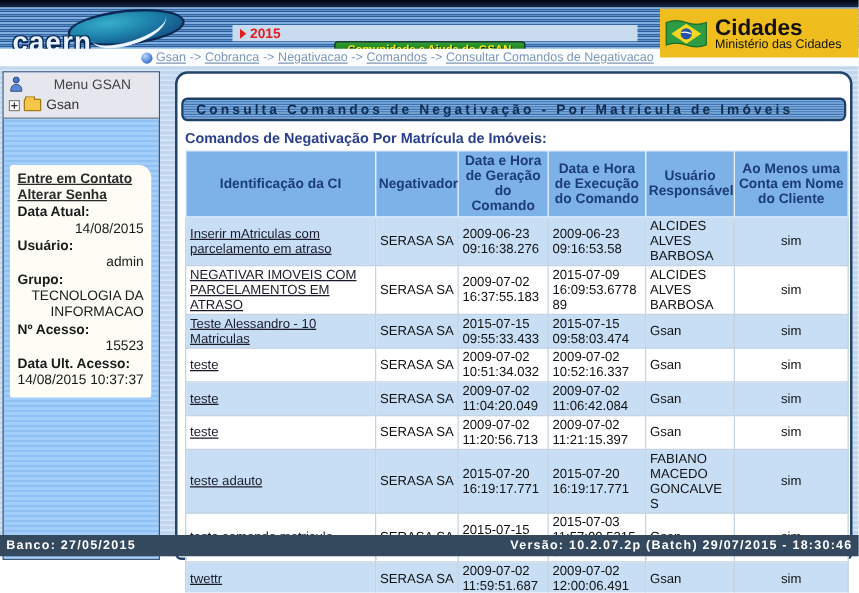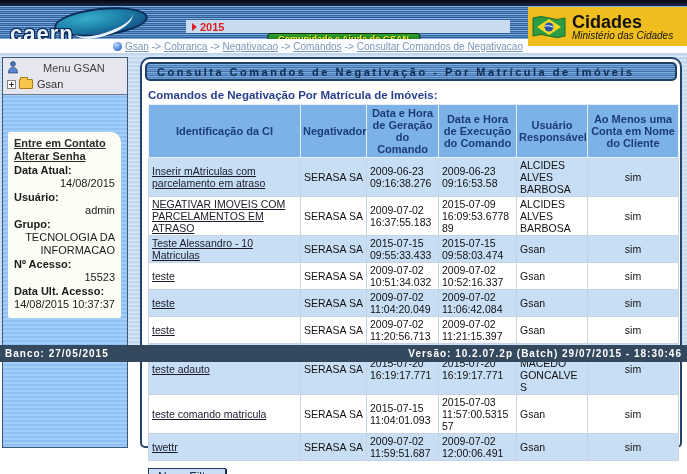--- a/index.html
+++ b/index.html
@@ -1,20 +1,20 @@
 <!DOCTYPE html>
 <html><head>
 <meta charset="utf-8">
 <style>
   * { margin:0; padding:0; box-sizing:border-box; }
   html,body { width:687px; height:474px; }
   body { font-family:"Liberation Sans", sans-serif; overflow:hidden; }
 
   .page {
-    position:relative; width:687px; height:362px;
+    position:relative; width:687px; height:445px;
     background: repeating-linear-gradient(180deg,#D9E7F6 0 1px,#C2D7EC 1px 3px,#CDDFF2 3px 4px);
   }
 
   
   .topbar { position:absolute; left:0; top:0; width:687px; height:6px; background:linear-gradient(180deg,#05050F,#1A2A4A); }
   .hband {
     position:absolute; left:0; top:6px; width:687px; height:33px;
     background: repeating-linear-gradient(180deg,#7FAEDF 0 1px,#3566A4 1px 2px,#5B8CC4 2px 3px,#2E5C98 3px 4px);
   }
   .caern-logo { position:absolute; left:6px; top:0; width:160px; height:39px; }
@@ -40,21 +40,21 @@
   .ticker-text { color:#E02020; font-size:11px; font-weight:bold; }
   .community-pill {
     position:absolute; left:50%; transform:translateX(-50%); top:27px; height:12px;
     background:linear-gradient(180deg,#2FA02F,#156815); border:1px solid #052E05; border-radius:3px;
     display:flex; align-items:center; padding:0 10px; cursor:pointer;
   }
   .community-pill span { color:#FFE920; font-size:9px; font-weight:bold; text-shadow:1px 1px 0 #052E05; white-space:nowrap; }
   .cidades { position:absolute; right:0; top:7px; width:159px; height:39px; background:#EFBE1E; display:flex; align-items:center; padding:2px 4px; z-index:5; }
   .flag { width:34px; height:24px; margin-right:6px; }
   .cid-text .cid-title { font-size:18px; font-weight:bold; color:#111; line-height:18px; }
-  .cid-text .cid-sub { font-size:10px; color:#111; line-height:10px;font-style:italic; }
+  .cid-text .cid-sub { font-size:10px; color:#111; line-height:10px; }
   .crumbbar {
     position:absolute; left:0; top:39px; width:687px; height:14px; background:#FBFDFF;
     display:flex; align-items:center; justify-content:flex-end; padding-right:164px; font-size:10px; color:#7E97B8;
   }
   .crumb-icon { width:9px; height:9px; border-radius:50%; background:radial-gradient(circle at 35% 30%,#BBD8F8,#4E86D8 60%,#1C4E9E); margin-right:3px; flex:0 0 auto; }
   .crumbbar a { color:#7E97B8; text-decoration:underline; cursor:pointer; white-space:nowrap; }
   .crumb-sep { margin:0 3px; white-space:nowrap; }
 
   
   .sidebar {
@@ -80,21 +80,21 @@
   .info-panel .lbl { font-weight:bold; margin-top:1px; }
   .info-panel .val { margin-bottom:1px;text-align:right; }
   .info-panel .sair { margin-top:2px; }
 
   
   .main-panel {
     position:absolute; left:140px; top:57px; width:542px; height:391px;
     background:#FFFFFF; border:2px solid #23456B; border-radius:10px 10px 5px 5px;
   }
   .title-bar {
-    margin:3px 3px 0 3px; height:19px; border:2px solid #1F4066; border-radius:5px;
+    margin:19px 3px 0 3px; height:19px; border:2px solid #1F4066; border-radius:5px;
     background: repeating-linear-gradient(180deg,#7FB0E4 0 1px,#4E80BC 1px 2px,#6FA0D4 2px 3px,#446FA8 3px 4px);
     display:flex; align-items:center; padding-left:10px;
   }
   .title-bar span { font-size:11px; font-weight:bold; color:#0F2C50; letter-spacing:2.5px; white-space:nowrap; }
   .caption { margin:8px 0 3px 6px; font-size:11.5px; font-weight:bold; color:#2A3F8F; }
   table.neg { border-collapse:collapse; table-layout:fixed; width:530px; margin-left:6px; }
   table.neg th {
     background:#7DB2E8; color:#1C3C78; font-size:11px; font-weight:bold; text-align:center;
     border:1px solid #E8F1FA; padding:2px 2px; line-height:12px;
   }

